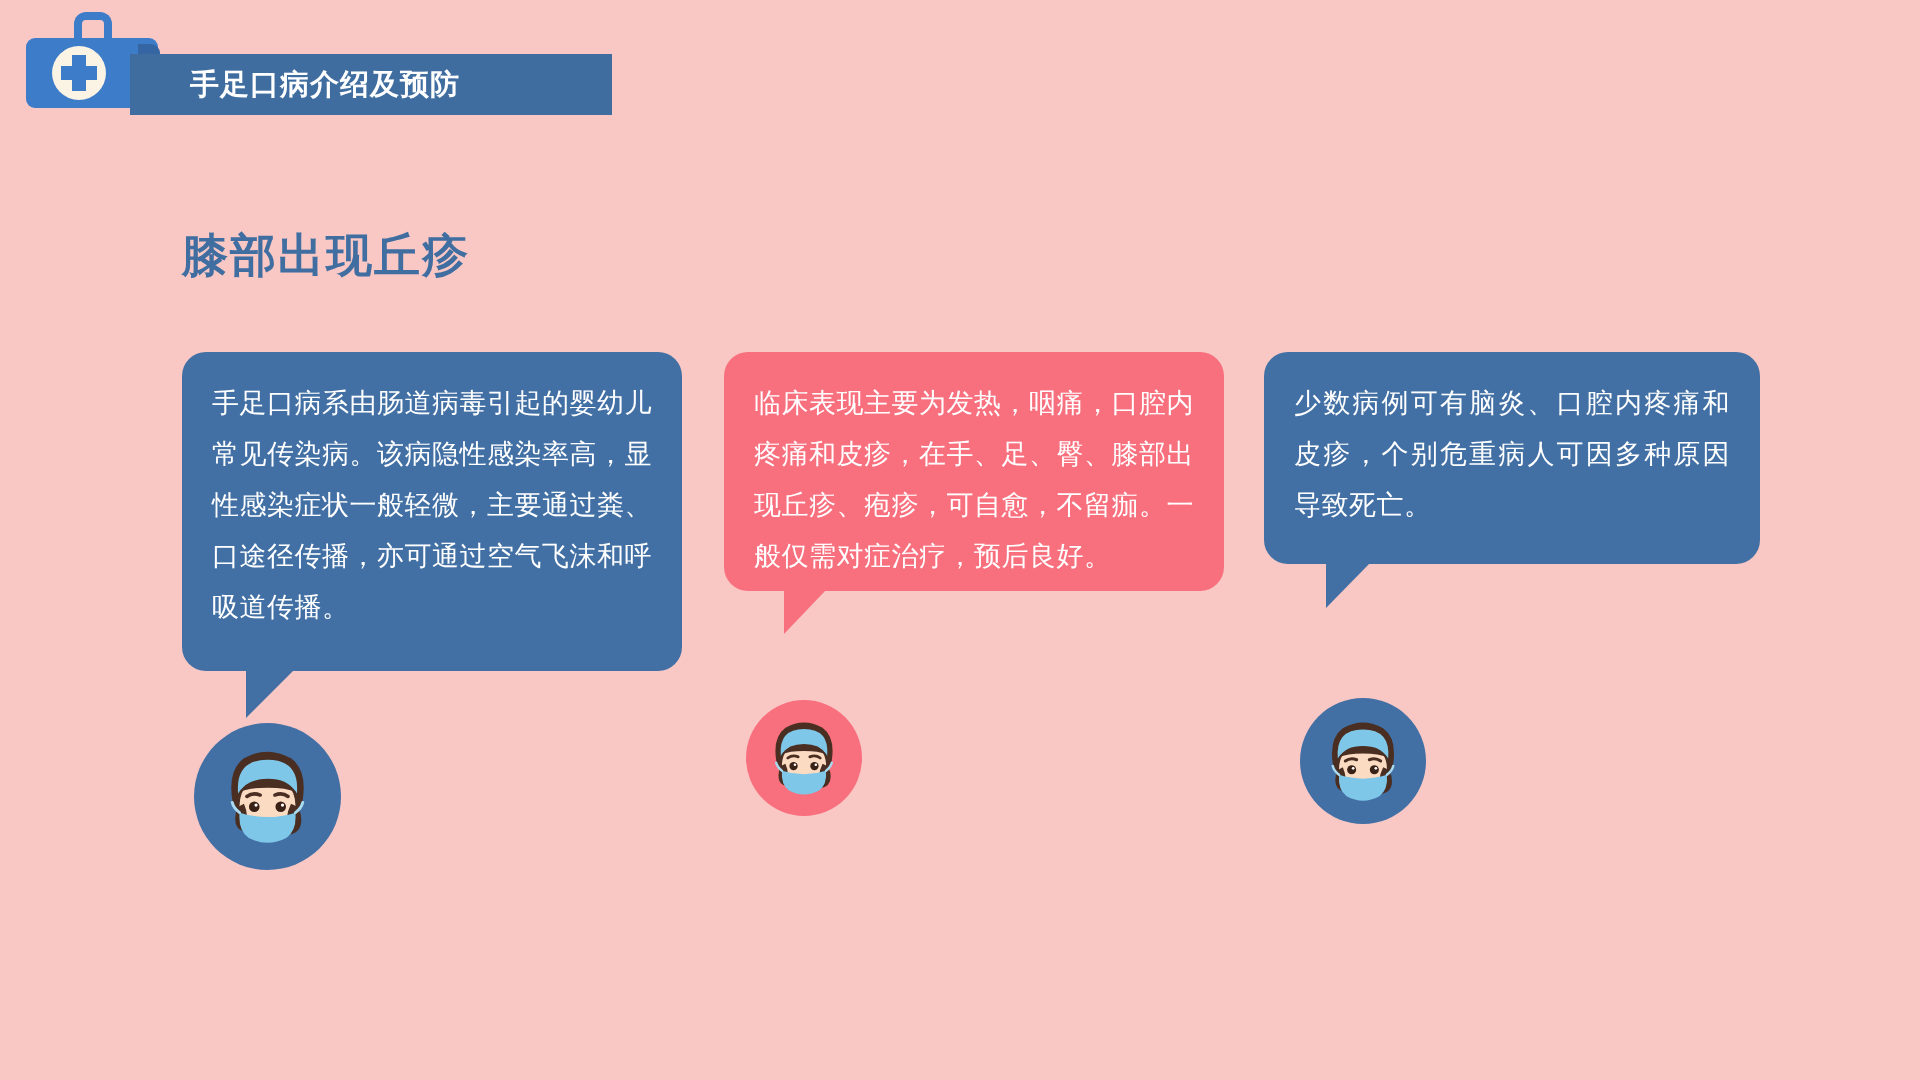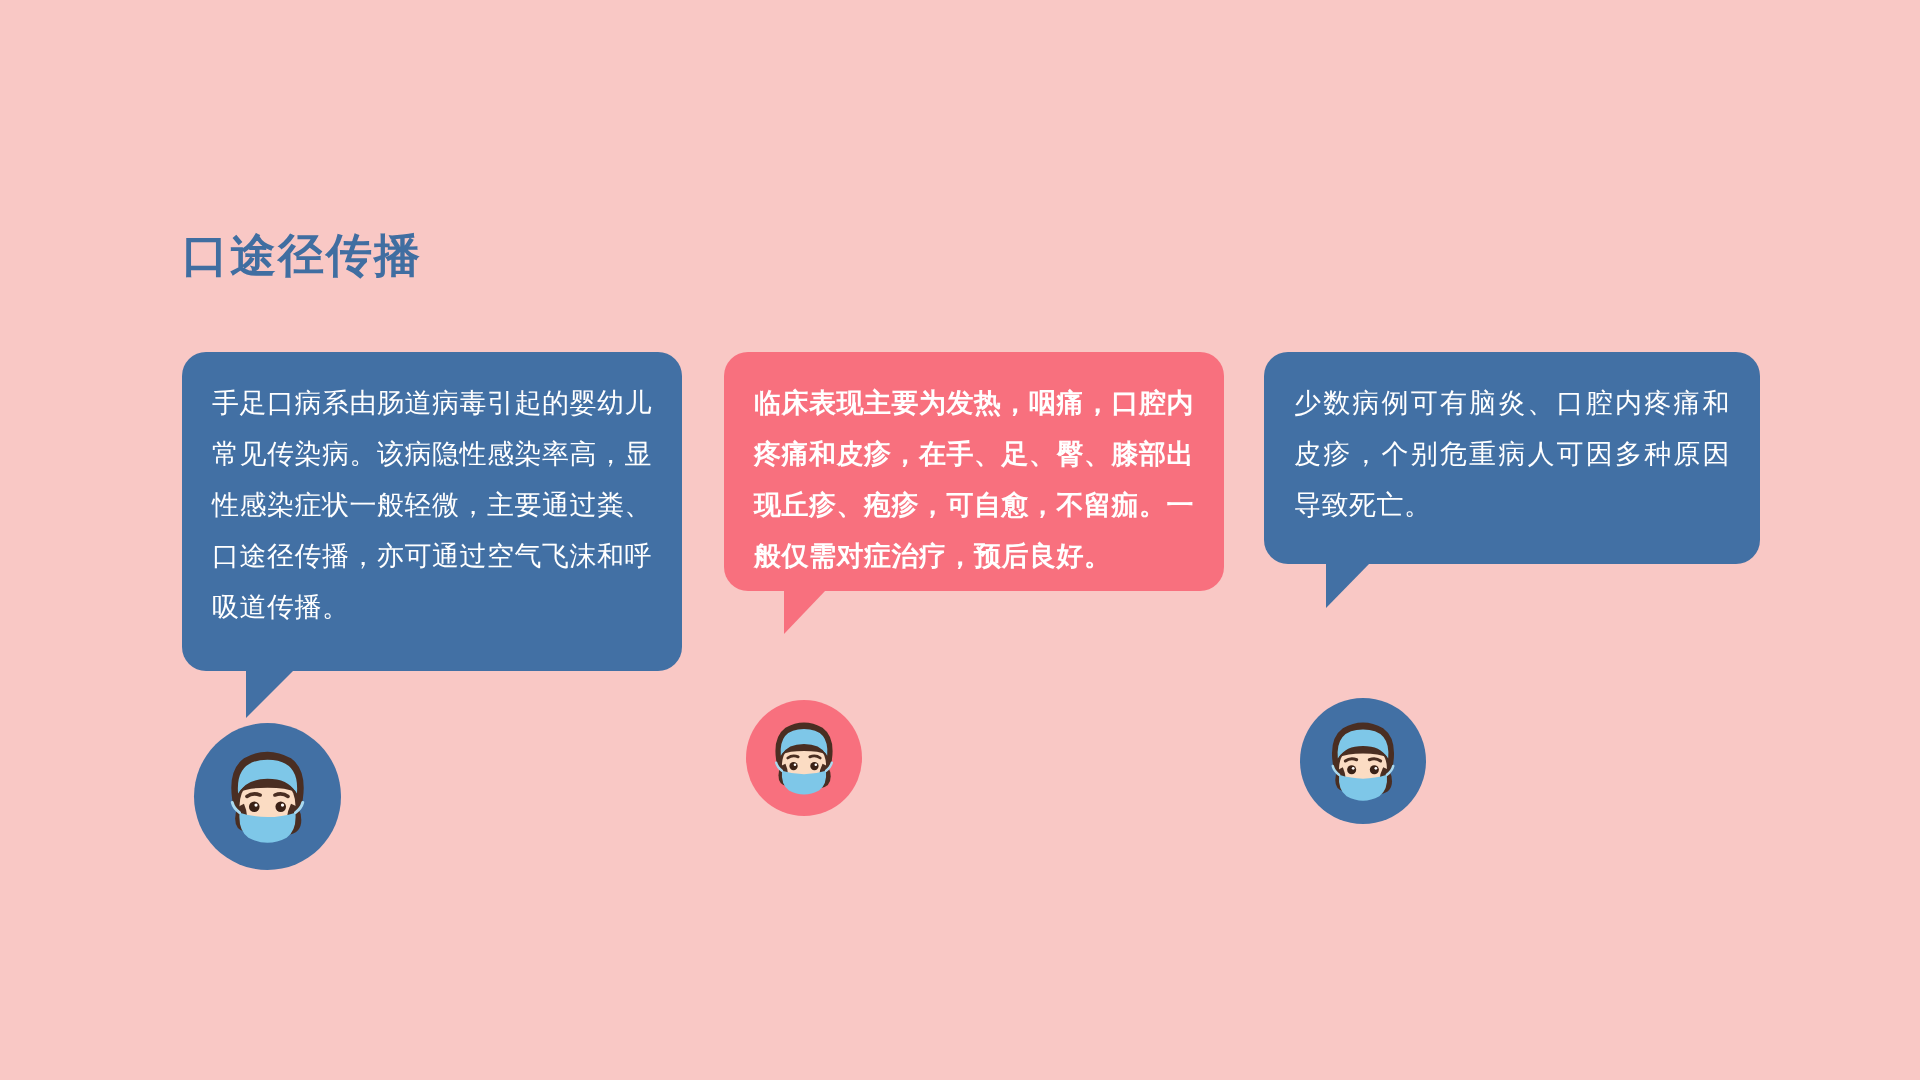--- a/index.html
+++ b/index.html
@@ -141,21 +141,21 @@
     height: 0;
   }
 
   #card-1 { left: 182px; top: 352px; width: 500px; height: 319px; background: #4270a4; }
   #tail-1 {
     left: 246px; top: 670px;
     border-left: 0px solid transparent;
     border-right: 48px solid transparent;
     border-top: 48px solid #4270a4;
   }
-  #card-2 { left: 724px; top: 352px; width: 500px; height: 239px; background: #f8707e; font-weight: bold; }
+  #card-2 { left: 724px; top: 352px; width: 500px; height: 239px; background: #f8707e; }
   #tail-2 {
     left: 784px; top: 590px;
     border-left: 0px solid transparent;
     border-right: 42px solid transparent;
     border-top: 44px solid #f8707e;
   }
   #card-3 { left: 1264px; top: 352px; width: 496px; height: 212px; background: #4270a4; }
   #tail-3 {
     left: 1326px; top: 563px;
     border-left: 0px solid transparent;
@@ -172,22 +172,35 @@
   #avatar-1 { left: 194px; top: 723px; width: 147px; height: 147px; background: #4270a4; }
   #avatar-2 { left: 746px; top: 700px; width: 116px; height: 116px; background: #f8707e; }
   #avatar-3 { left: 1300px; top: 698px; width: 126px; height: 126px; background: #4270a4; }
   .avatar svg { display: block; width: 100%; height: 100%; }
 </style>
 </head>
 <body>
 
 <div class="slide">
 
-
-  <div class="section-title">口途径传播</div>
+  <div class="header">
+    <div class="bag">
+      <div class="bag-handle"></div>
+      <div class="bag-body"></div>
+      <div class="bag-shadow"></div>
+      <div class="bag-circle"></div>
+      <div class="bag-cross-v"></div>
+      <div class="bag-cross-h"></div>
+    </div>
+    <div class="ribbon">
+      <div class="ribbon-title">手足口病介绍及预防</div>
+    </div>
+  </div>
+
+  <div class="section-title">膝部出现丘疹</div>
 
   <div class="card" id="card-1">
     <div class="card-text">手足口病系由肠道病毒引起的婴幼儿常见传染病。该病隐性感染率高，显性感染症状一般轻微，主要通过粪、口途径传播，亦可通过空气飞沫和呼吸道传播。</div>
   </div>
   <div class="card-tail" id="tail-1"></div>
 
   <div class="card" id="card-2">
     <div class="card-text">临床表现主要为发热，咽痛，口腔内疼痛和皮疹，在手、足、臀、膝部出现丘疹、疱疹，可自愈，不留痂。一般仅需对症治疗，预后良好。</div>
   </div>
   <div class="card-tail" id="tail-2"></div>

